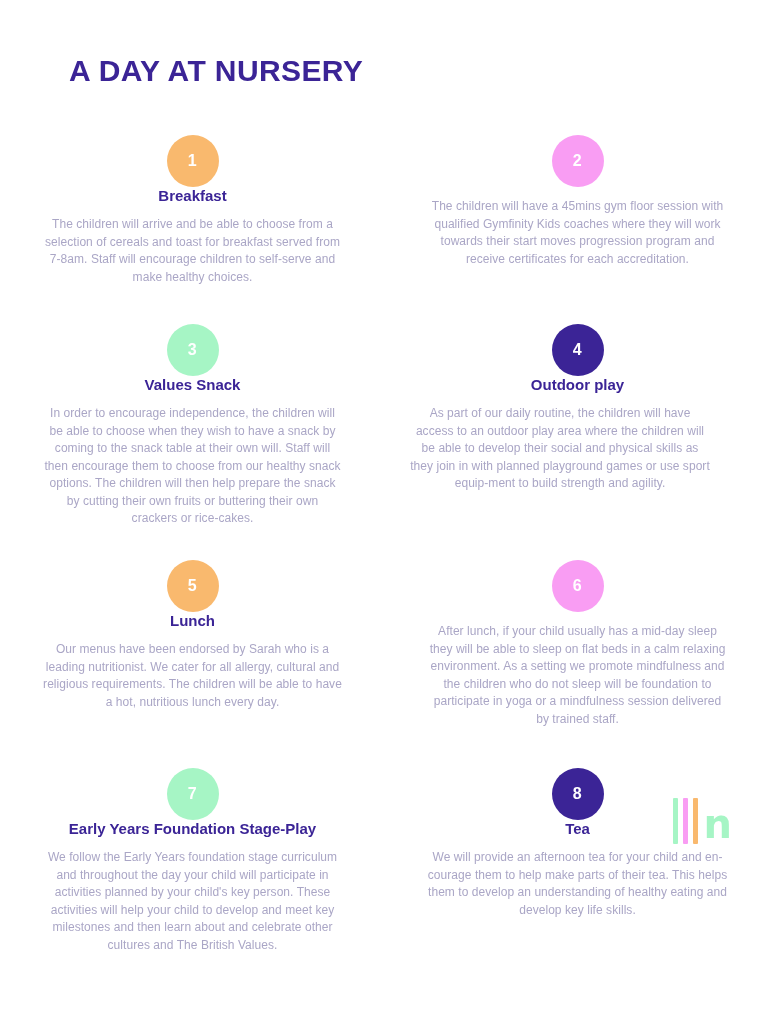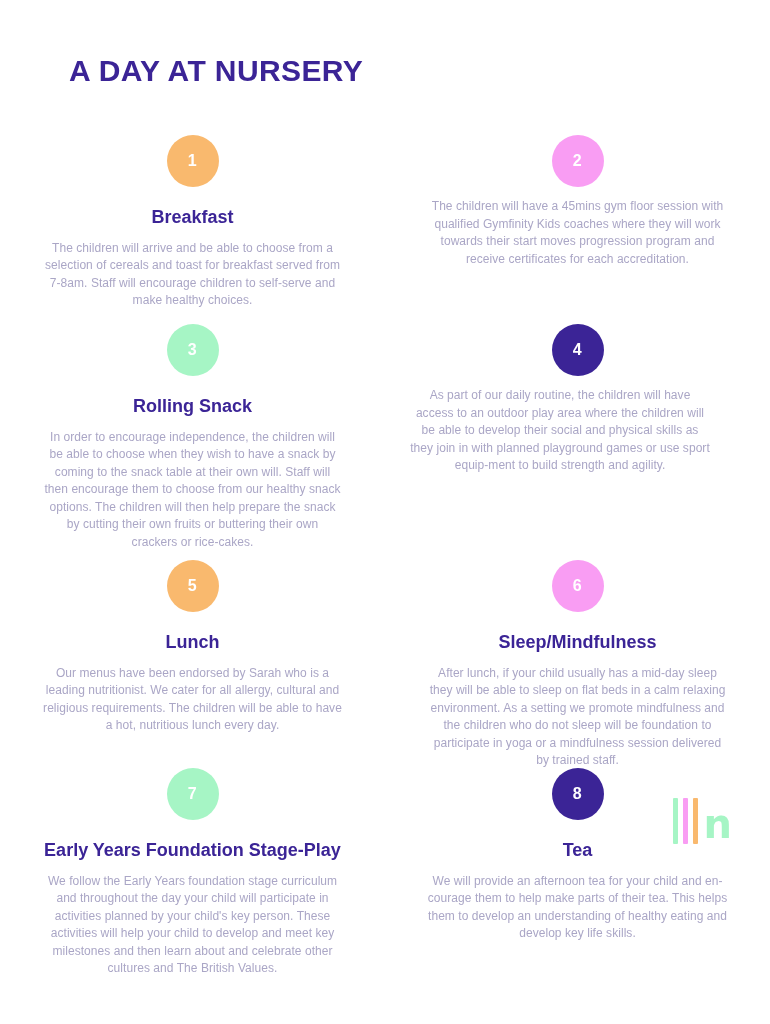--- a/index.html
+++ b/index.html
@@ -71,22 +71,21 @@
     align-items: center;
     justify-content: center;
     color: #ffffff;
     font-size: 16px;
     font-weight: 700;
     line-height: 1;
     letter-spacing: 0.5px;
   }
 
   .step-title {
-    margin-top: 20px;
-    font-size: 18px;
+    font-size: 15px;
     font-weight: 700;
     color: #3B2496;
     line-height: 1.2;
   }
 
   .step-body {
     margin-top: 11px;
     font-size: 12px;
     line-height: 17.5px;
     color: #AAA6C6;
@@ -147,44 +146,44 @@
       <div class="step-badge" style="background: rgb(249, 157, 243);">
         <span>2</span>
       </div>
       <div class="step-body" style="color: rgb(170, 166, 198);">The children will have a 45mins gym floor session with qualified Gymfinity Kids coaches where they will work towards their start moves progression program and receive certificates for each accreditation.</div>
     </div>
 
     <div class="step-card row-2">
       <div class="step-badge" style="background: rgb(166, 245, 197);">
         <span>3</span>
       </div>
-      <div class="step-title" style="color: rgb(59, 36, 150);">Rolling Snack</div>
+      <div class="step-title" style="color: rgb(59, 36, 150);">Values Snack</div>
       <div class="step-body" style="color: rgb(170, 166, 198);">In order to encourage independence, the children will be able to choose when they wish to have a snack by coming to the snack table at their own will. Staff will then encourage them to choose from our healthy snack options. The children will then help prepare the snack by cutting their own fruits or buttering their own crackers or rice-cakes.</div>
     </div>
 
     <div class="step-card row-2">
       <div class="step-badge" style="background: rgb(59, 36, 150);">
         <span>4</span>
       </div>
+      <div class="step-title" style="color: rgb(59, 36, 150);">Outdoor play</div>
       <div class="step-body" style="color: rgb(170, 166, 198); margin-left: 7px;">As part of our daily routine, the children will have access to an outdoor play area where the children will be able to develop their social and physical skills as they join in with planned playground games or use sport equip-ment to build strength and agility.</div>
     </div>
 
     <div class="step-card row-3">
       <div class="step-badge" style="background: rgb(249, 185, 110);">
         <span>5</span>
       </div>
       <div class="step-title" style="color: rgb(59, 36, 150);">Lunch</div>
       <div class="step-body" style="color: rgb(170, 166, 198);">Our menus have been endorsed by Sarah who is a leading nutritionist. We cater for all allergy, cultural and religious requirements. The children will be able to have a hot, nutritious lunch every day.</div>
     </div>
 
     <div class="step-card row-3">
       <div class="step-badge" style="background: rgb(249, 157, 243);">
         <span>6</span>
       </div>
-      <div class="step-title" style="color: rgb(59, 36, 150);">Sleep/Mindfulness</div>
       <div class="step-body" style="color: rgb(170, 166, 198);">After lunch, if your child usually has a mid-day sleep they will be able to sleep on flat beds in a calm relaxing environment. As a setting we promote mindfulness and the children who do not sleep will be foundation to participate in yoga or a mindfulness session delivered by trained staff.</div>
     </div>
 
     <div class="step-card row-4">
       <div class="step-badge" style="background: rgb(166, 245, 197);">
         <span>7</span>
       </div>
       <div class="step-title" style="color: rgb(59, 36, 150);">Early Years Foundation Stage-Play</div>
       <div class="step-body" style="color: rgb(170, 166, 198);">We follow the Early Years foundation stage curriculum and throughout the day your child will participate in activities planned by your child's key person. These activities will help your child to develop and meet key milestones and then learn about and celebrate other cultures and The British  Values.</div>
     </div>

